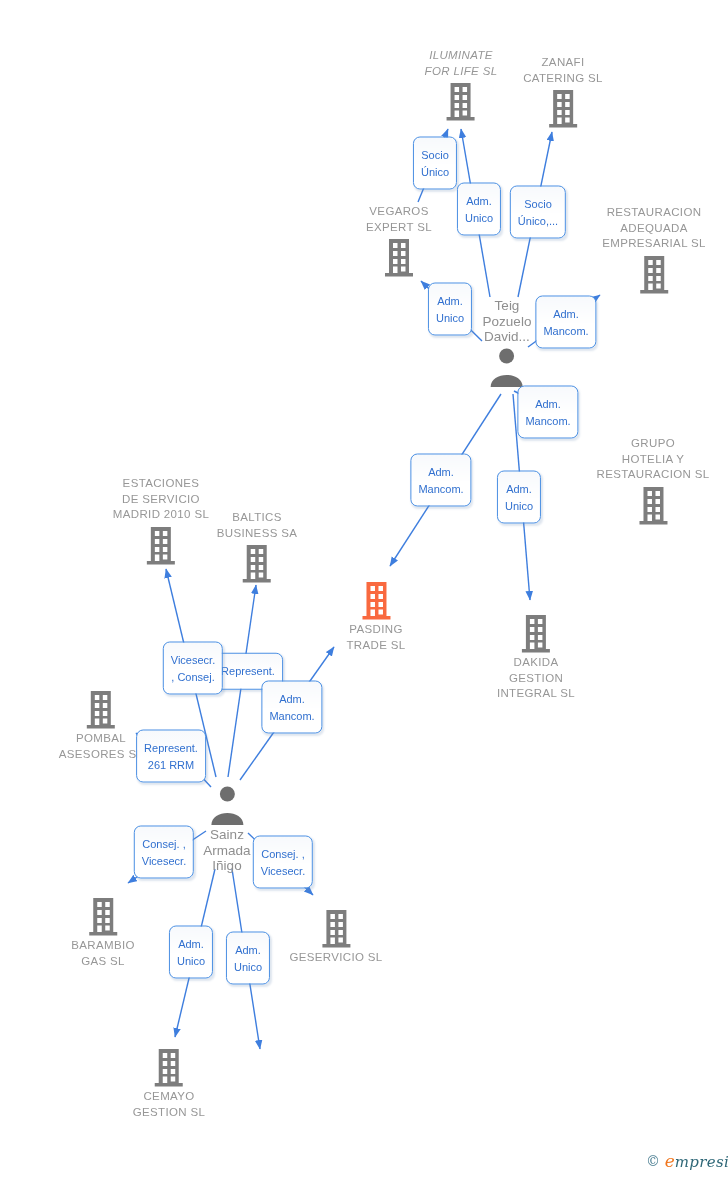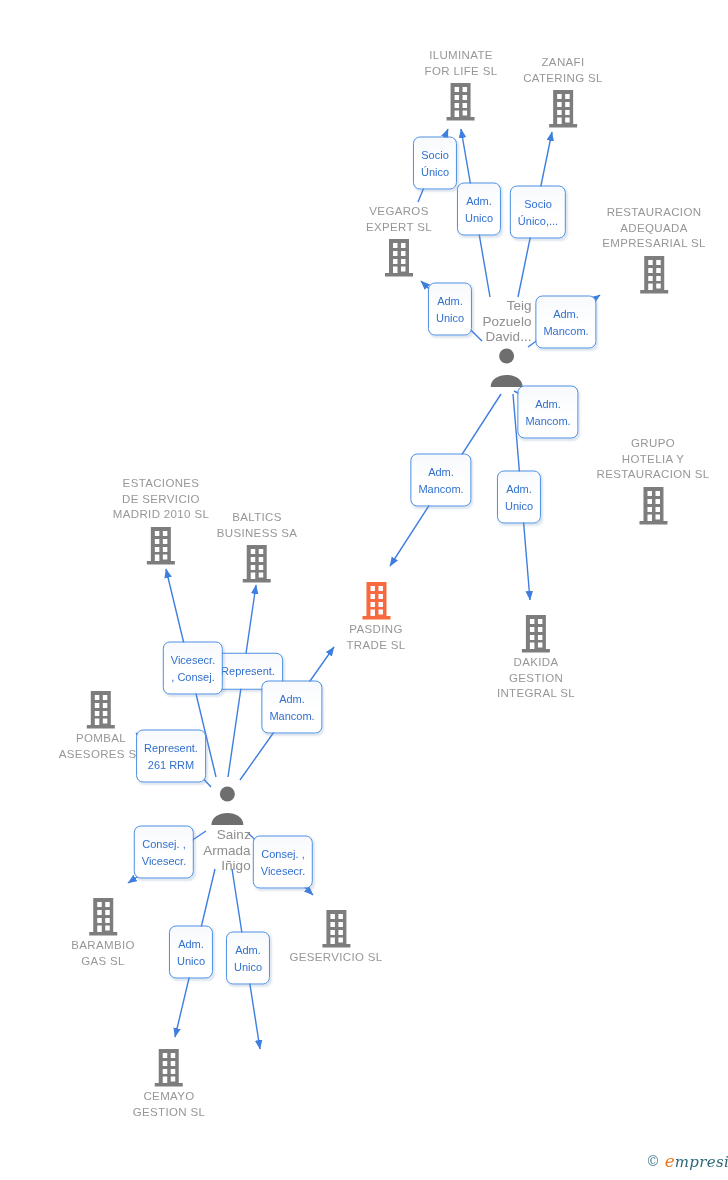--- a/index.html
+++ b/index.html
@@ -3,21 +3,21 @@
 <meta charset="utf-8">
 <style>
   html,body{margin:0;padding:0;background:#fff;}
   .canvas{position:relative;width:728px;height:1180px;background:#ffffff;
           font-family:"Liberation Sans",sans-serif;overflow:hidden;}
   .edges{position:absolute;left:0;top:0;z-index:1;}
   .node{position:absolute;z-index:2;display:flex;flex-direction:column;align-items:center;
         transform:translateX(-50%);cursor:pointer;}
   .company-label{color:#979797;font-size:11.5px;line-height:15.5px;letter-spacing:.35px;
         text-align:center;white-space:nowrap;}
-  .person-label{color:#8f8f8f;font-size:13.5px;line-height:15.5px;text-align:right;white-space:nowrap;}
+  .person-label{color:#8f8f8f;font-size:13.5px;line-height:15.5px;text-align:center;white-space:nowrap;}
   .b-icon{color:#7d7d7d;margin:2px 0;}
   .b-icon.orange{color:#f9693f;}
   .p-icon{color:#6e6e6e;margin:2px 0;}
   .rbox{position:absolute;z-index:3;transform:translate(-50%,-50%);
         background:linear-gradient(180deg,#f7f9fc 0%,#ffffff 55%);
         border:1.5px solid #4a8fe3;border-radius:7px;padding:9px 7px;
         color:#3170cf;font-size:11px;line-height:16.5px;text-align:center;white-space:nowrap;
         box-shadow:1.5px 2px 2px rgba(110,140,180,.22);cursor:pointer;}
   .logo{position:absolute;z-index:4;left:646px;top:1151px;white-space:nowrap;
         font-family:"DejaVu Serif",serif;font-size:15px;}
@@ -51,21 +51,21 @@
       <line x1="240" y1="780" x2="334" y2="647" marker-end="url(#arr)"></line>
       <line x1="198" y1="773" x2="211" y2="787"></line>
       <line x1="146" y1="742" x2="136" y2="733" marker-end="url(#arr)"></line>
       <line x1="206" y1="831" x2="128" y2="883" marker-end="url(#arr)"></line>
       <line x1="248" y1="833" x2="313" y2="895" marker-end="url(#arr)"></line>
       <line x1="215" y1="869" x2="175" y2="1037" marker-end="url(#arr)"></line>
       <line x1="232" y1="869" x2="260" y2="1049" marker-end="url(#arr)"></line>
     </g>
   </svg>
 
-  <div class="node" style="left:461px;top:48px;">
+  <div class="node" style="left:461px;top:48px;font-style:italic;">
     <div class="company-label">
       <div>ILUMINATE</div>
         <div>FOR LIFE SL</div>
     </div>
     <svg class="b-icon" width="34" height="40" viewBox="0 0 34 40">
       <rect x="3" y="36" width="28" height="3.5" fill="currentColor"></rect>
         <rect x="7" y="2" width="20" height="34" fill="currentColor"></rect>
       <g fill="#fff">
           <rect x="11" y="6" width="4.5" height="5"></rect>
           <rect x="19" y="6" width="4.5" height="5"></rect>

